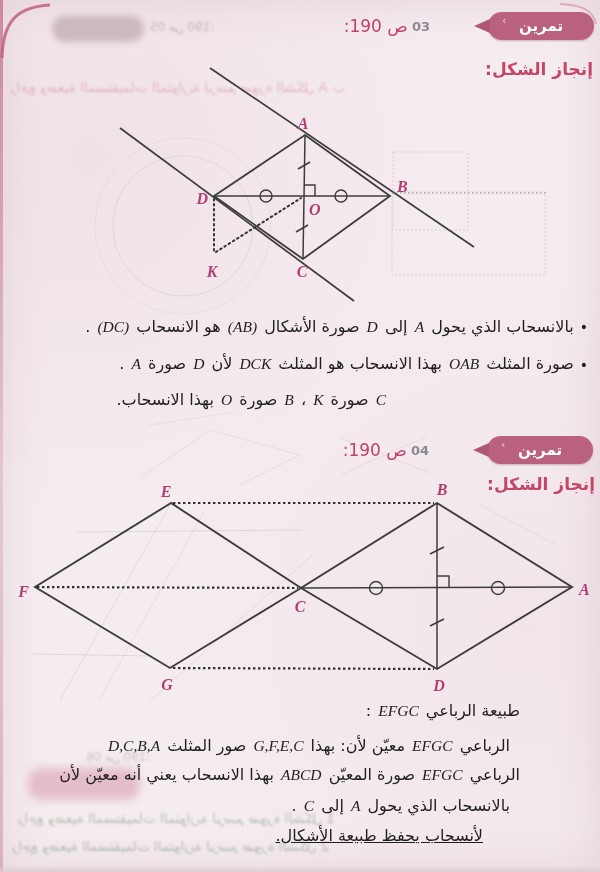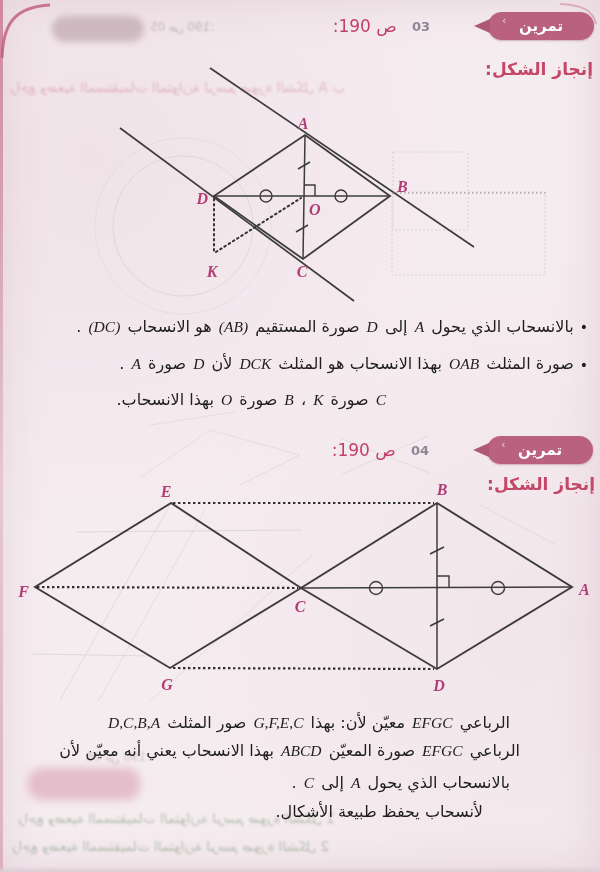--- a/index.html
+++ b/index.html
@@ -21,37 +21,37 @@
   
   .header-row{position:absolute;display:flex;align-items:center;direction:rtl;}
   .row1{top:12px;right:6px;}
   .row2{top:436px;right:7px;}
   .badge{position:relative;background:#bb6180;color:#fff;border-radius:15px;
     width:106px;height:28px;display:flex;align-items:center;justify-content:center;
     font-size:15px;font-weight:bold;letter-spacing:1px;box-shadow:0 1px 2px rgba(130,60,85,.35);}
   .badge::before{content:"";position:absolute;left:-14px;top:7px;width:0;height:0;
     border-top:7px solid transparent;border-bottom:7px solid transparent;border-right:16px solid #af5875;}
   .badge-mark{position:absolute;left:14px;top:2px;font-size:11px;color:rgba(255,255,255,.7);font-weight:normal;}
-  .ex-number{color:#8b8795;font-size:13px;font-weight:bold;margin-right:58px;margin-left:15px;}
+  .ex-number{color:#8b8795;font-size:13px;font-weight:bold;margin-right:58px;margin-left:4px;}
   .page-ref{color:#c2406a;font-size:17px;font-weight:normal;}
   .caption{position:absolute;direction:rtl;color:#c54768;font-size:17px;font-weight:bold;}
   .cap1{top:59px;right:7px;}
   .cap2{top:474px;right:5px;}
 
   
   .text-block{position:absolute;direction:rtl;color:#1e1e1e;font-size:16px;line-height:1.45;}
   .block1{top:315px;right:12px;left:10px;}
   .block2{top:699px;right:80px;left:6px;}
   .sol-line{direction:rtl;text-align:right;white-space:nowrap;}
   .b1-l2{margin-top:14px;}
   .b1-l3{margin-top:12px;margin-right:200px;}
   .b2-l2{margin-top:12px;margin-right:10px;}
   .b2-l3{margin-top:8px;margin-right:10px;}
   .b2-l4{margin-top:5px;}
-  .b2-l5{margin-top:6px;margin-right:37px;}
+  .b2-l5{margin-top:6px;margin-right:37px;text-decoration:underline;}
   .bullet{font-size:14px;margin-left:6px;vertical-align:middle;}
   .math{font-family:"Liberation Serif",serif;font-style:italic;font-size:15.5px;padding:0 2px;}
   .ar{font-family:"DejaVu Sans",sans-serif;}
 
   
   .ghost-blob{position:absolute;border-radius:14px;filter:blur(3px);pointer-events:none;}
   .blob-top{left:52px;top:16px;width:92px;height:26px;background:rgba(176,150,161,.55);}
   .blob-bottom{left:28px;top:768px;width:112px;height:32px;background:rgba(212,144,166,.5);filter:blur(4px);}
   .ghost-text{position:absolute;transform:scaleX(-1);filter:blur(1.1px);direction:rtl;
     white-space:nowrap;overflow:hidden;pointer-events:none;}
@@ -161,36 +161,37 @@
     <div class="badge">
       <span>تمرين</span>
       <span class="badge-mark">›</span>
     </div>
     <span class="ex-number">03</span>
     <span class="page-ref">ص 190:</span>
   </div>
   <div class="caption cap1">إنجاز الشكل:</div>
 
   <div class="text-block block1">
-    <div class="sol-line" dir="rtl"><span class="bullet">•</span><span><span class="ar">بالانسحاب الذي يحول </span><span class="math">A</span><span class="ar"> إلى </span><span class="math">D</span><span class="ar"> صورة المستقيم </span><span class="math">(AB)</span><span class="ar"> هو الانسحاب </span><span class="math">(DC)</span><span class="ar"> .</span></span></div>
+    <div class="sol-line" dir="rtl"><span class="bullet">•</span><span><span class="ar">بالانسحاب الذي يحول </span><span class="math">A</span><span class="ar"> إلى </span><span class="math">D</span><span class="ar"> صورة الأشكال </span><span class="math">(AB)</span><span class="ar"> هو الانسحاب </span><span class="math">(DC)</span><span class="ar"> .</span></span></div>
     <div class="sol-line b1-l2" dir="rtl"><span class="bullet">•</span><span><span class="ar">صورة المثلث </span><span class="math">OAB</span><span class="ar"> بهذا الانسحاب هو المثلث </span><span class="math">DCK</span><span class="ar"> لأن </span><span class="math">D</span><span class="ar"> صورة </span><span class="math">A</span><span class="ar"> .</span></span></div>
     <div class="sol-line b1-l3" dir="rtl"><span><span class="math">C</span><span class="ar"> صورة </span><span class="math">B</span><span class="ar"> ، </span><span class="math">K</span><span class="ar"> صورة </span><span class="math">O</span><span class="ar"> بهذا الانسحاب.</span></span></div>
   </div>
 
   <div class="header-row row2">
     <div class="badge">
       <span>تمرين</span>
       <span class="badge-mark">›</span>
     </div>
     <span class="ex-number">04</span>
     <span class="page-ref">ص 190:</span>
   </div>
   <div class="caption cap2">إنجاز الشكل:</div>
 
   <div class="text-block block2">
+    <div class="sol-line" dir="rtl"><span><span class="ar">طبيعة الرباعي </span><span class="math">EFGC</span><span class="ar"> :</span></span></div>
     <div class="sol-line b2-l2" dir="rtl"><span><span class="ar">الرباعي </span><span class="math">EFGC</span><span class="ar"> معيّن لأن: بهذا </span><span class="math">G,F,E,C</span><span class="ar"> صور المثلث </span><span class="math">D,C,B,A</span></span></div>
     <div class="sol-line b2-l4" dir="rtl"><span><span class="ar">الرباعي </span><span class="math">EFGC</span><span class="ar"> صورة المعيّن </span><span class="math">ABCD</span><span class="ar"> بهذا الانسحاب يعني أنه معيّن لأن</span></span></div>
     <div class="sol-line b2-l3" dir="rtl"><span><span class="ar">بالانسحاب الذي يحول </span><span class="math">A</span><span class="ar"> إلى </span><span class="math">C</span><span class="ar"> .</span></span></div>
     <div class="sol-line b2-l5" dir="rtl"><span><span class="ar">لأنسحاب يحفظ طبيعة الأشكال.</span></span></div>
   </div>
 
   <div class="edge-left"></div>
   <div class="edge-bottom"></div>
 </div>
 

